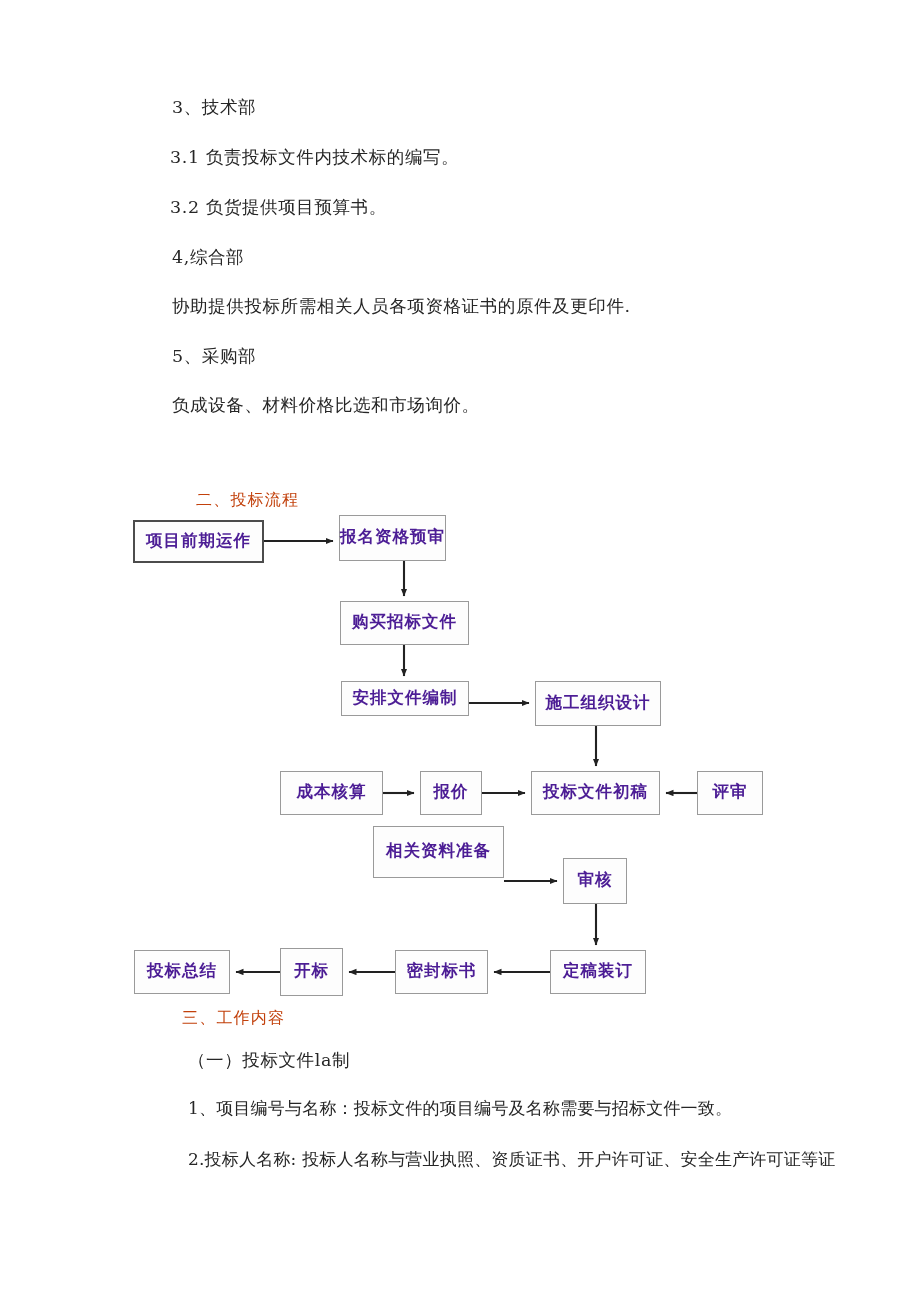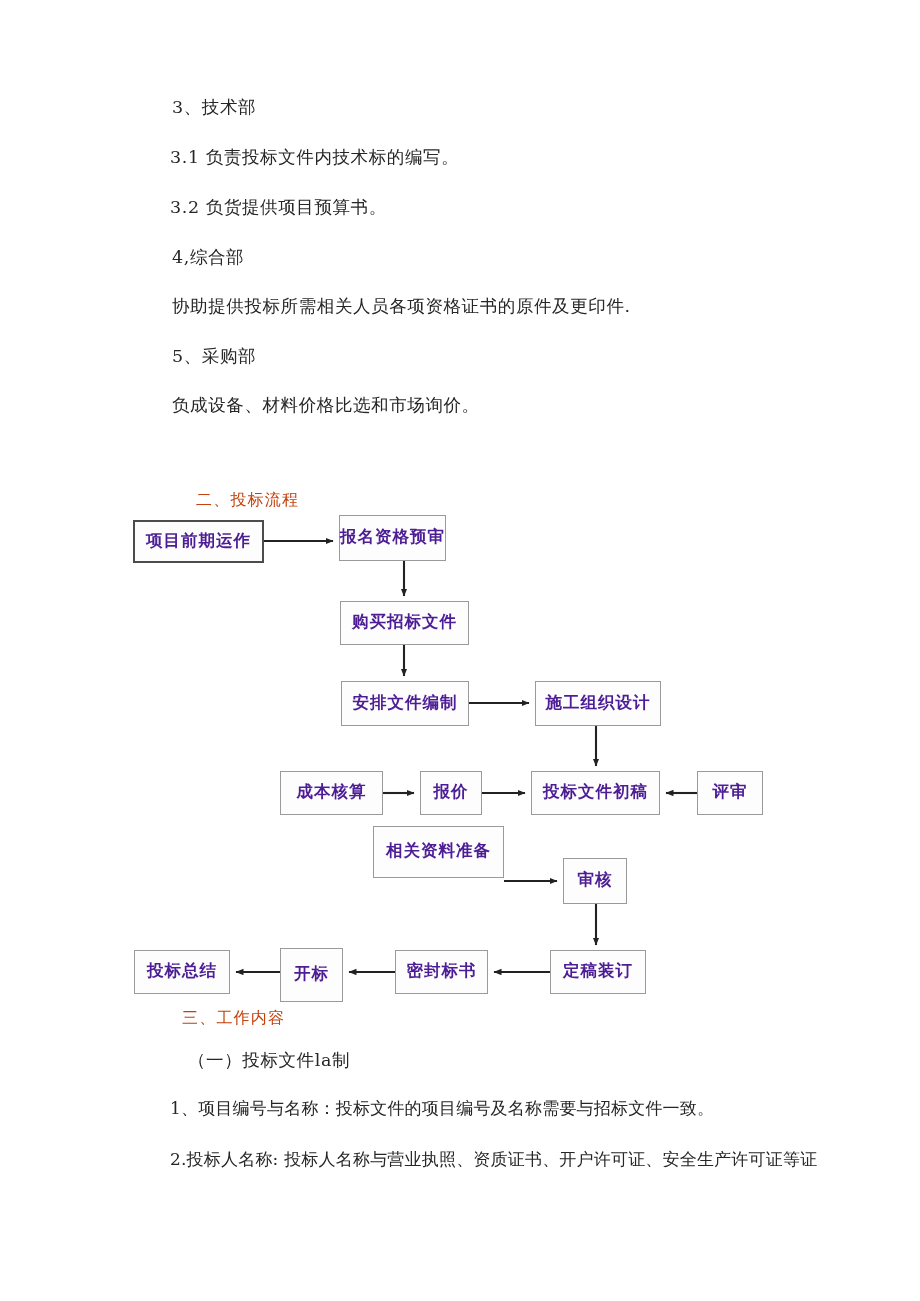--- a/index.html
+++ b/index.html
@@ -28,20 +28,21 @@
     position: absolute;
     font-size: 17.5px;
     line-height: 1.3;
     letter-spacing: 0.6px;
     color: #262626;
     white-space: nowrap;
   }
   .para.small {
     font-size: 17px;
     letter-spacing: 0.2px;
+    margin-left: 18px;
   }
 
   
   .section-heading {
     position: absolute;
     font-size: 16px;
     letter-spacing: 1.2px;
     color: #c2410c;
     white-space: nowrap;
   }
@@ -149,21 +150,21 @@
     </div>
 
     <div class="node" style="left:339px; top:515px; width:107px; height:46px;">
       <span class="node-label">报名资格预审</span>
     </div>
 
     <div class="node" style="left:340px; top:601px; width:129px; height:44px;">
       <span class="node-label">购买招标文件</span>
     </div>
 
-    <div class="node" style="left:341px; top:681px; width:128px; height:45px;">
+    <div class="node" style="left:341px; top:681px; width:128px; height:35px;">
       <span class="node-label">安排文件编制</span>
     </div>
 
     <div class="node" style="left:535px; top:681px; width:126px; height:45px;">
       <span class="node-label">施工组织设计</span>
     </div>
 
     <div class="node" style="left:280px; top:771px; width:103px; height:44px;">
       <span class="node-label">成本核算</span>
     </div>
@@ -185,21 +186,21 @@
     </div>
 
     <div class="node" style="left:563px; top:858px; width:64px; height:46px;">
       <span class="node-label">审核</span>
     </div>
 
     <div class="node" style="left:134px; top:950px; width:96px; height:44px;">
       <span class="node-label">投标总结</span>
     </div>
 
-    <div class="node" style="left:280px; top:948px; width:63px; height:54px;">
+    <div class="node" style="left:280px; top:948px; width:63px; height:48px;">
       <span class="node-label">开标</span>
     </div>
 
     <div class="node" style="left:395px; top:950px; width:93px; height:44px;">
       <span class="node-label">密封标书</span>
     </div>
 
     <div class="node" style="left:550px; top:950px; width:96px; height:44px;">
       <span class="node-label">定稿装订</span>
     </div>

